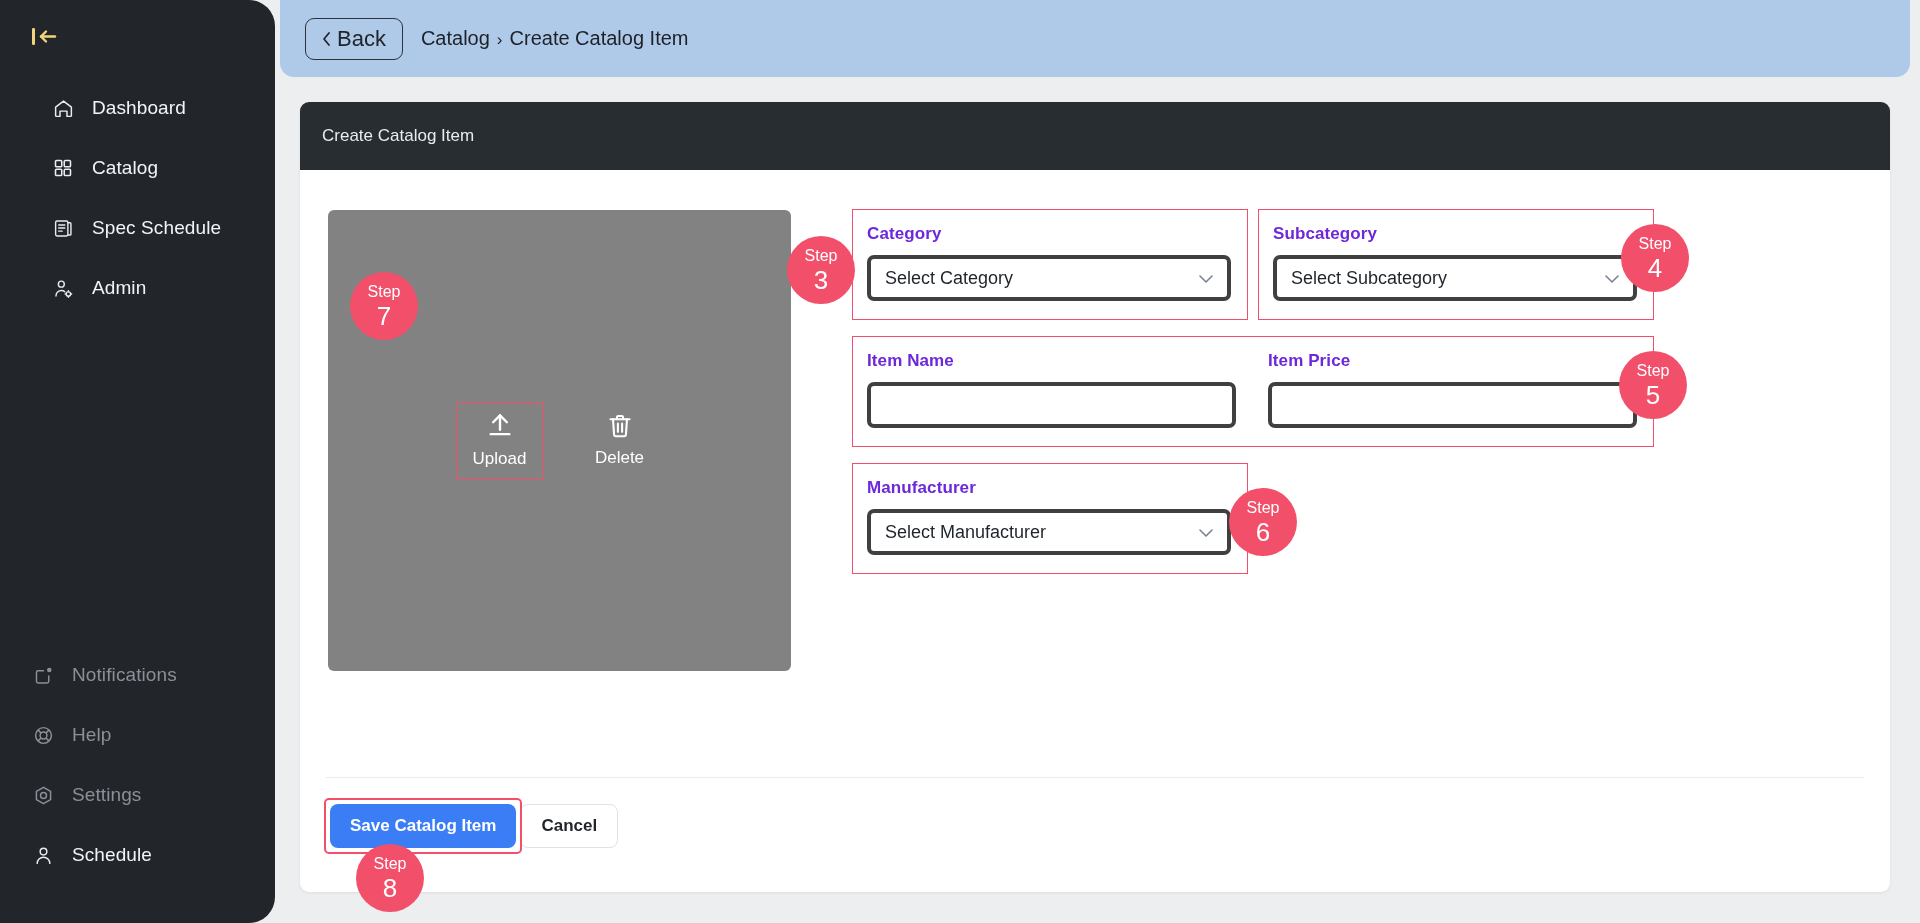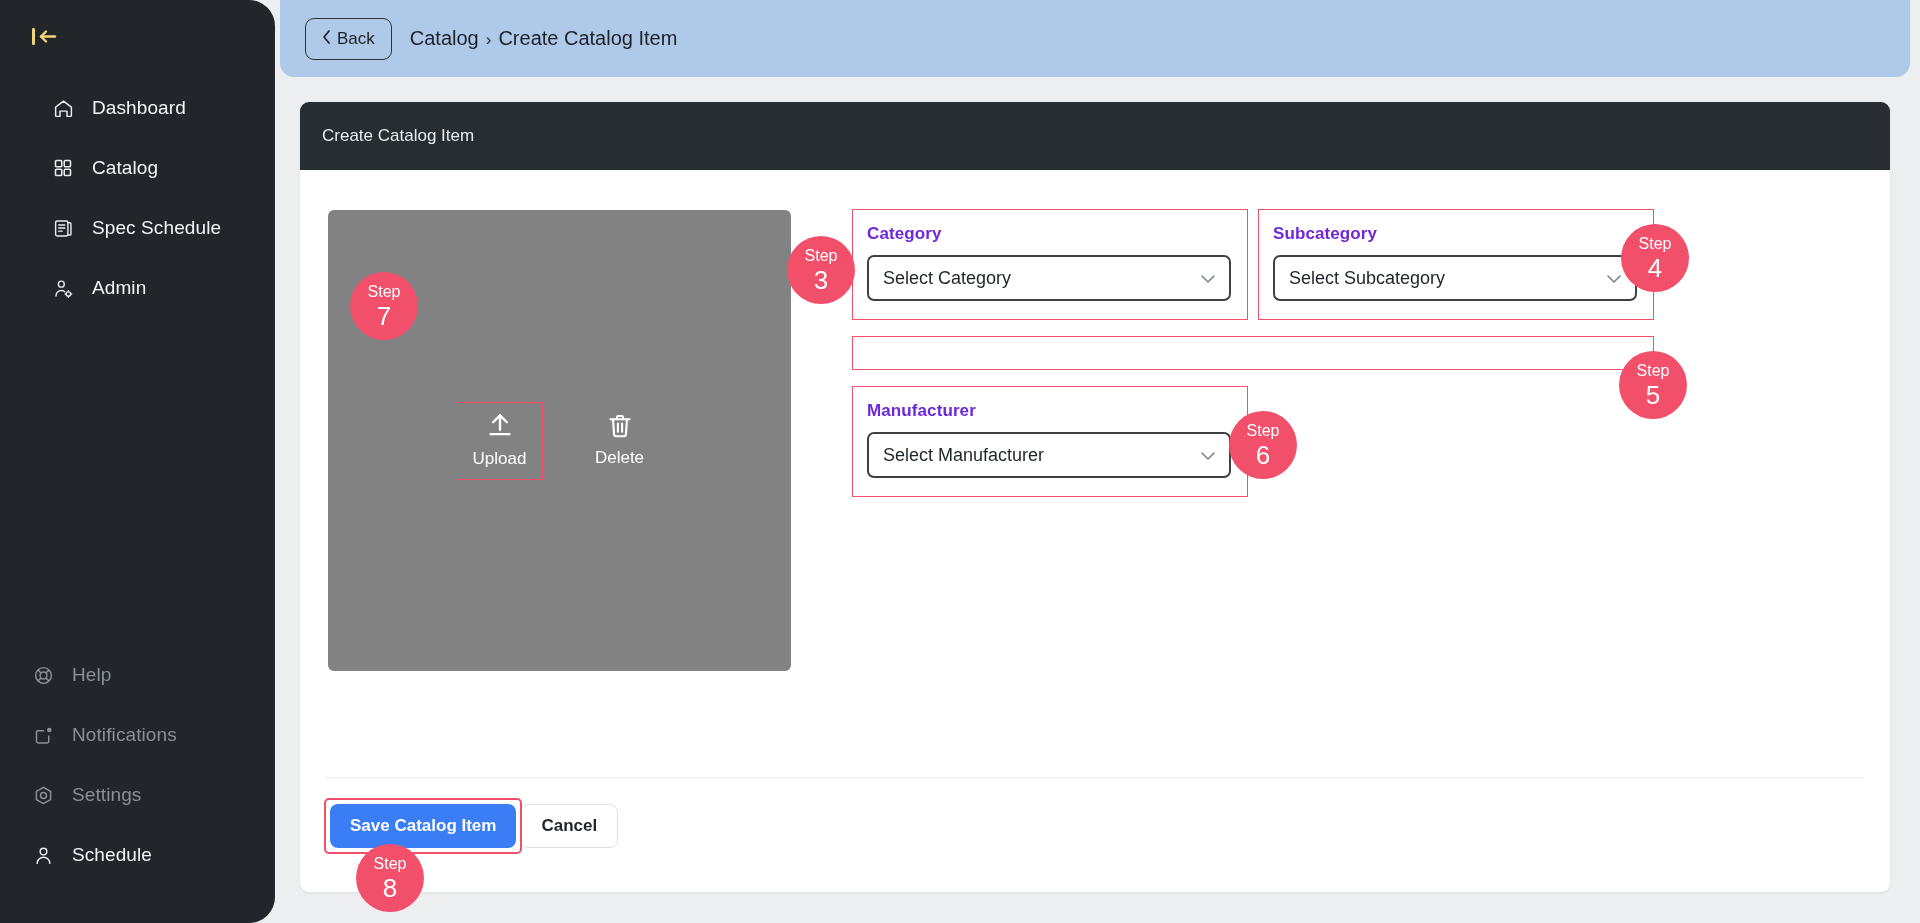--- a/index.html
+++ b/index.html
@@ -61,21 +61,21 @@
     padding-left: 25px;
     gap: 18px;
   }
   .back-btn {
     display: flex; align-items: center; justify-content: center;
     gap: 6px;
     height: 42px; padding: 0 16px;
     background: transparent;
     border: 1.6px solid #2e3238;
     border-radius: 9px;
-    font-size: 17px; color: #20242a;
+    font-size: 22px; color: #20242a;
     font-family: "Liberation Sans", sans-serif;
     cursor: pointer;
   }
   .breadcrumb { font-size: 20px; color: #1d2128; white-space: nowrap; }
   .breadcrumb .sep { margin: 0 7px; font-size: 17px; }
 
   .card {
     position: relative;
     margin: 25px 30px 0 25px;
     background: #fff;
@@ -127,21 +127,21 @@
 
   .field-box {
     position: relative;
     padding: 14px 16px 18px 14px;
     flex: 1;
   }
   .field-box.outline { outline: 1.8px solid #f2506a; }
   .flabel { font-size: 17px; font-weight: bold; color: #6d28d9; margin-bottom: 11px; display: block; letter-spacing: .1px;}
   .fctl {
     height: 46px; width: 100%;
-    border: 2px solid #404040;
+    border: 4px solid #404040;
     border-radius: 7px;
     background: #fff;
     display: flex; align-items: center;
     padding: 0 14px;
     font-size: 18px; color: #1f242b;
     position: relative;
     cursor: pointer;
   }
   .fctl input {
     border: 0; outline: 0; width: 100%; height: 100%;
@@ -252,37 +252,37 @@
           </svg>
         </span>
         <span class="lbl">Admin</span>
       </div>
     </div>
 
     <div class="nav-bottom">
 
       <div class="nav-item dim">
         <span class="ico">
+          <svg width="21" height="21" viewBox="0 0 24 24" fill="none" stroke="#8b9098" stroke-width="1.7" stroke-linecap="round" stroke-linejoin="round">
+            <path d="M18 12.5v6a2 2 0 0 1-2 2H6a2 2 0 0 1-2-2v-10a2 2 0 0 1 2-2h6"></path>
+            <circle cx="18.6" cy="5.6" r="2.6" fill="#8b9098" stroke="none"></circle>
+          </svg>
+        </span>
+        <span class="lbl">Notifications</span>
+      </div>
+
+      <div class="nav-item dim">
+        <span class="ico">
           <svg width="21" height="21" viewBox="0 0 24 24" fill="none" stroke="#8b9098" stroke-width="1.7">
             <circle cx="12" cy="12" r="9"></circle>
             <circle cx="12" cy="12" r="3.9"></circle>
             <path d="M5.6 5.6l3.6 3.6M18.4 5.6l-3.6 3.6M5.6 18.4l3.6-3.6M18.4 18.4l-3.6-3.6"></path>
           </svg>
         </span>
         <span class="lbl">Help</span>
-      </div>
-
-      <div class="nav-item dim">
-        <span class="ico">
-          <svg width="21" height="21" viewBox="0 0 24 24" fill="none" stroke="#8b9098" stroke-width="1.7" stroke-linecap="round" stroke-linejoin="round">
-            <path d="M18 12.5v6a2 2 0 0 1-2 2H6a2 2 0 0 1-2-2v-10a2 2 0 0 1 2-2h6"></path>
-            <circle cx="18.6" cy="5.6" r="2.6" fill="#8b9098" stroke="none"></circle>
-          </svg>
-        </span>
-        <span class="lbl">Notifications</span>
       </div>
 
       <div class="nav-item dim">
         <span class="ico">
           <svg width="21" height="21" viewBox="0 0 24 24" fill="none" stroke="#8b9098" stroke-width="1.7" stroke-linejoin="round">
             <path d="M12 2.6l8.1 4.7v9.4L12 21.4 3.9 16.7V7.3z"></path>
             <circle cx="12" cy="12" r="3.4"></circle>
           </svg>
         </span>
         <span class="lbl">Settings</span>
@@ -386,20 +386,34 @@
               </div>
               <div class="step" style="right:-36px; top:14px;">
                 <span class="s1">Step</span>
                 <span class="s2">4</span>
               </div>
             </div>
           </div>
 
           <div class="row row-name">
             <div class="field-box outline">
+              <div class="inner">
+                <div class="half">
+                  <span class="flabel">Item Name</span>
+                  <div class="fctl">
+                    <input type="text" value="" placeholder="" style="">
+                  </div>
+                </div>
+                <div class="half">
+                  <span class="flabel">Item Price</span>
+                  <div class="fctl">
+                    <input type="text" value="" placeholder="" style="">
+                  </div>
+                </div>
+              </div>
               <div class="step" style="right:-34px; top:14px;">
                 <span class="s1">Step</span>
                 <span class="s2">5</span>
               </div>
             </div>
           </div>
 
           <div class="row row-mfr">
             <div class="field-box outline">
               <span class="flabel">Manufacturer</span>

